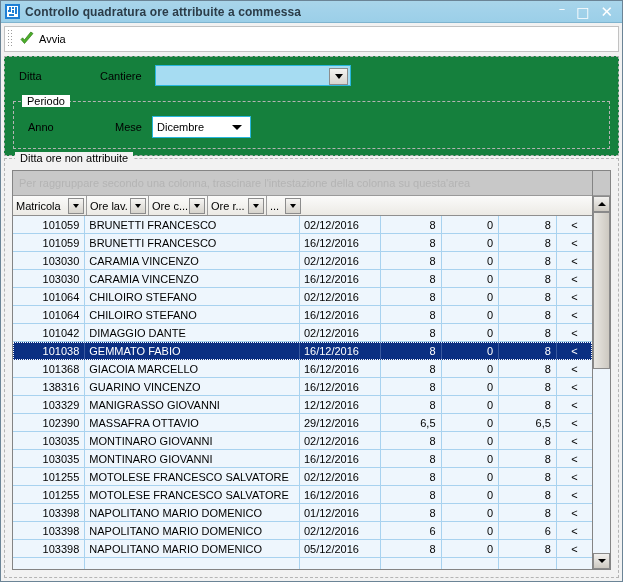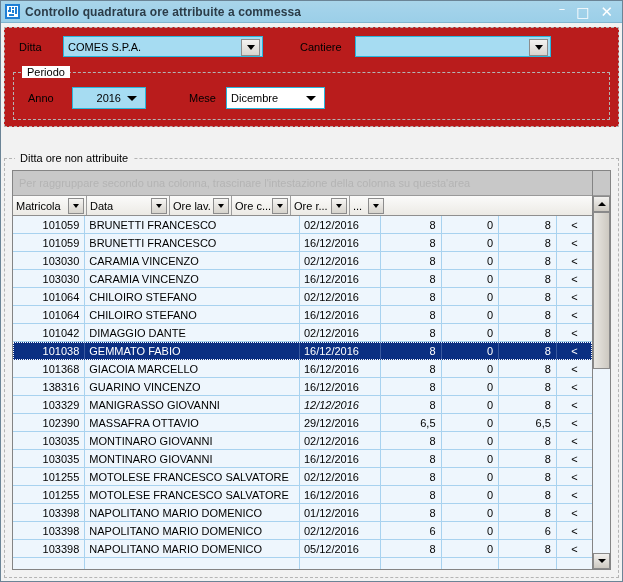--- a/index.html
+++ b/index.html
@@ -52,21 +52,21 @@
     background-size:3px 3px,3px 3px;
     background-position:0 2px, 1px 3px;
   }
   .tb-btn{display:flex;align-items:center;gap:4px;padding:1px 5px 1px 2px;cursor:default;}
   .tb-label{font-size:11px;color:#000;}
   .check-svg{display:block;}
   
   .panel{
     margin:4px 3px 0 3px;
     border:1px dashed #b4b4b4;
-    background:#b91c1c;
+    background:#15803d;
     height:100px;box-sizing:border-box;position:relative;
   }
   .row1{display:flex;align-items:center;padding:8px 0 0 14px;}
   .lbl{font-size:11px;color:#000;}
   .combo{
     position:relative;box-sizing:border-box;height:21px;
     border:1px solid #29b6dd;background:#a6dcf2;
     display:flex;align-items:center;
   }
   .combo .val{padding-left:4px;font-size:11px;color:#000;white-space:nowrap;}
@@ -211,48 +211,49 @@
       </svg>
     </span>
     <span class="title-text">Controllo quadratura ore attribuite a commessa</span>
     <span class="win-btns">
       <span class="win-btn min">–</span>
       <span class="win-btn max">□</span>
       <span class="win-btn close">✕</span>
     </span>
   </div>
 
+  <div class="toolbar">
+    <span class="grip"></span>
+    <span class="tb-btn">
+      <span>
+        <svg class="check-svg" width="16" height="16" viewBox="0 0 16 16">
+          <path d="M2 8.5 L5.5 12.5 L14 2.5 L11.8 1 L5.4 9 L3.6 6.8 Z" fill="#4caf2a" stroke="#2f7a18" stroke-width="0.7"></path>
+        </svg>
+      </span>
+      <span class="tb-label">Avvia</span>
+    </span>
+  </div>
 
   <div class="panel">
 
     <div class="row1">
       <span class="lbl" style="width:44px">Ditta</span>
-      <span class="combo" style="width:200px">
-        <span class="val">COMES S.P.A.</span>
-        <span class="arrowbtn">
-            <span class="tri-down"></span>
-          </span>
-      </span>
       <span class="lbl" style="margin-left:37px;width:55px">Cantiere</span>
       <span class="combo" style="width:196px">
         <span class="val"></span>
         <span class="arrowbtn">
             <span class="tri-down"></span>
           </span>
       </span>
     </div>
 
     <div class="groupbox">
       <span class="gb-title">Periodo</span>
       <div class="gb-inner">
         <span class="lbl" style="width:44px">Anno</span>
-        <span class="flatcombo" style="width:74px;background:#a6dcf2;justify-content:flex-end;padding-right:24px">
-          <span class="val">2016</span>
-          <span class="flat-arrow"></span>
-        </span>
         <span class="lbl" style="margin-left:43px;width:37px">Mese</span>
         <span class="flatcombo" style="width:99px;background:#ffffff;padding-left:4px">
           <span class="val">Dicembre</span>
           <span class="flat-arrow"></span>
         </span>
       </div>
     </div>
   </div>
 
   <div class="listgroup">
@@ -266,26 +267,20 @@
 
             <div class="groupband">Per raggruppare secondo una colonna, trascinare l'intestazione della colonna su questa'area</div>
 
             <div class="hdr">
               <div class="hcell" style="width:74px">
                 <span class="htext">Matricola</span>
                 <span class="fbtn">
                     <span class="tri-down"></span>
                   </span>
               </div>
-              <div class="hcell" style="width:83px">
-                <span class="htext">Data</span>
-                <span class="fbtn">
-                    <span class="tri-down"></span>
-                  </span>
-              </div>
               <div class="hcell" style="width:62px">
                 <span class="htext">Ore lav.</span>
                 <span class="fbtn">
                     <span class="tri-down"></span>
                   </span>
               </div>
               <div class="hcell" style="width:59px">
                 <span class="htext">Ore c...</span>
                 <span class="fbtn">
                     <span class="tri-down"></span>
@@ -392,21 +387,21 @@
                   <div class="cell txt" style="width: 220px;">GUARINO VINCENZO</div>
                   <div class="cell txt" style="width: 83px;">16/12/2016</div>
                   <div class="cell num" style="width: 62px;">8</div>
                   <div class="cell num" style="width: 59px;">0</div>
                   <div class="cell num" style="width: 59px;">8</div>
                   <div class="cell ctr" style="width: 36px; border-right: none;">&lt;</div>
                 </div>
                 <div class="row">
                   <div class="cell num" style="width: 74px;">103329</div>
                   <div class="cell txt" style="width: 220px;">MANIGRASSO GIOVANNI</div>
-                  <div class="cell txt" style="width: 83px; font-style: italic;">12/12/2016</div>
+                  <div class="cell txt" style="width: 83px;">12/12/2016</div>
                   <div class="cell num" style="width: 62px;">8</div>
                   <div class="cell num" style="width: 59px;">0</div>
                   <div class="cell num" style="width: 59px;">8</div>
                   <div class="cell ctr" style="width: 36px; border-right: none;">&lt;</div>
                 </div>
                 <div class="row">
                   <div class="cell num" style="width: 74px;">102390</div>
                   <div class="cell txt" style="width: 220px;">MASSAFRA OTTAVIO</div>
                   <div class="cell txt" style="width: 83px;">29/12/2016</div>
                   <div class="cell num" style="width: 62px;">6,5</div>

